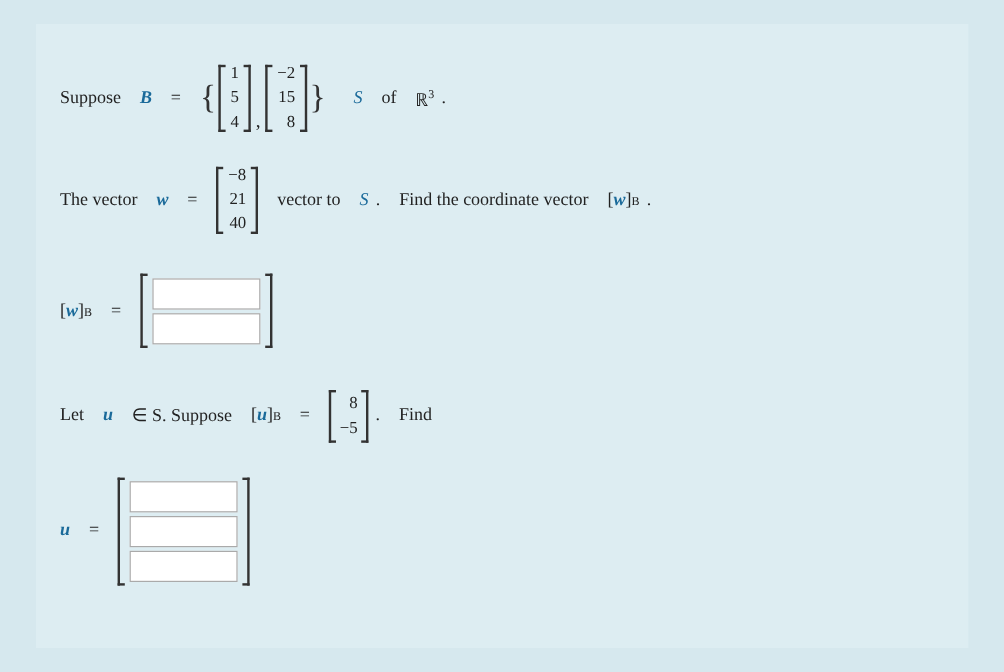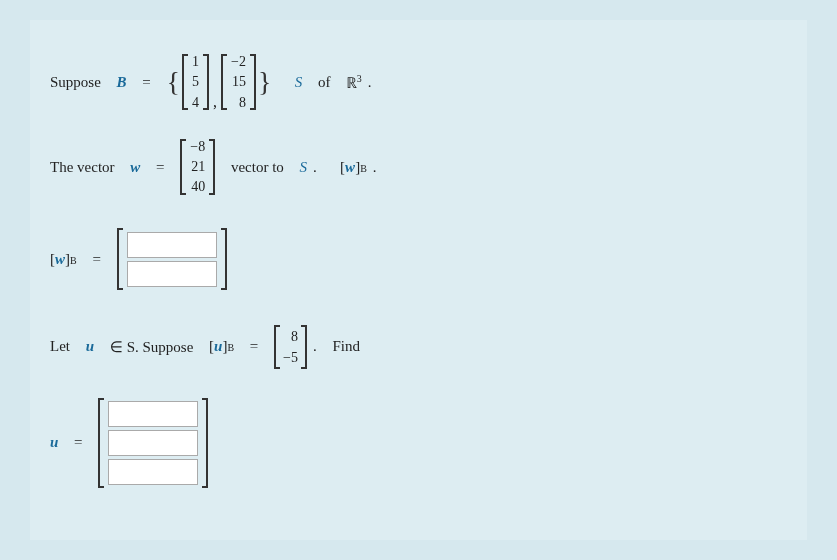--- a/index.html
+++ b/index.html
@@ -204,20 +204,21 @@
         </span>
         <span class="bracket-r" style="height:56px;"></span>
       </span>
 
       &nbsp;
       <span>vector to</span>
       &nbsp;
       <span class="italic text-blue">S</span>
       <span>.</span>
       &nbsp;
+      <span>Find the coordinate vector</span>
       &nbsp;
       <span class="coord-label">
         [<span class="bold text-blue">w</span>]<sub>B</sub>
       </span>
       <span>.</span>
     </div>
   </div>
 
   <div class="section">
     <div class="section-row">

